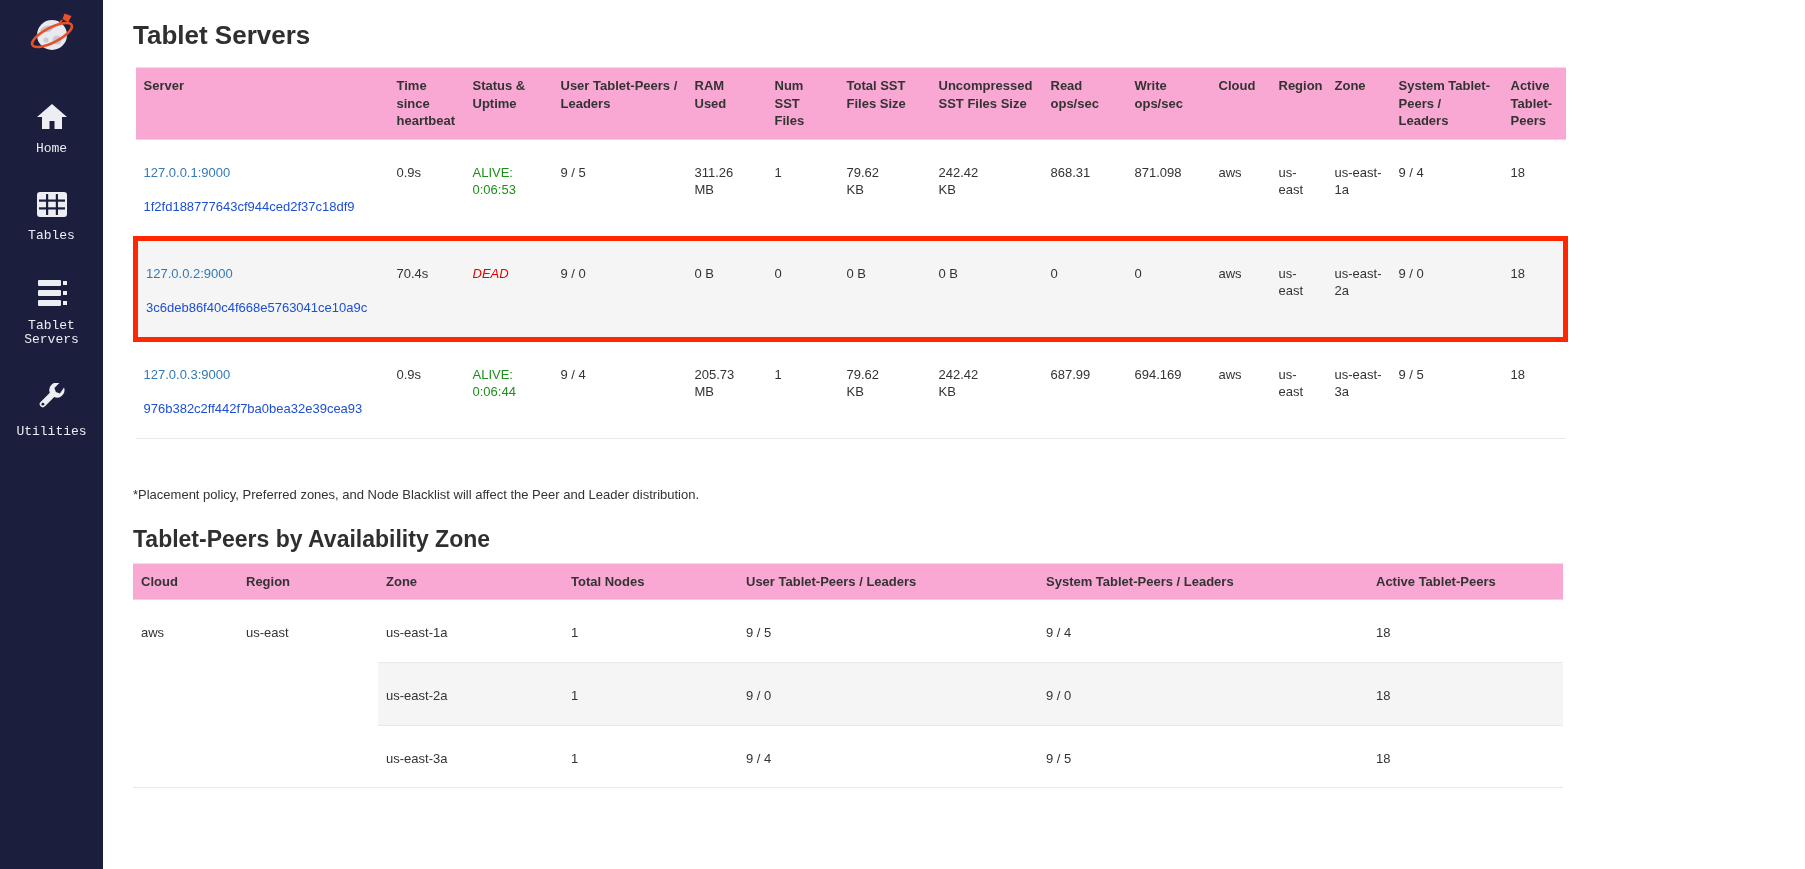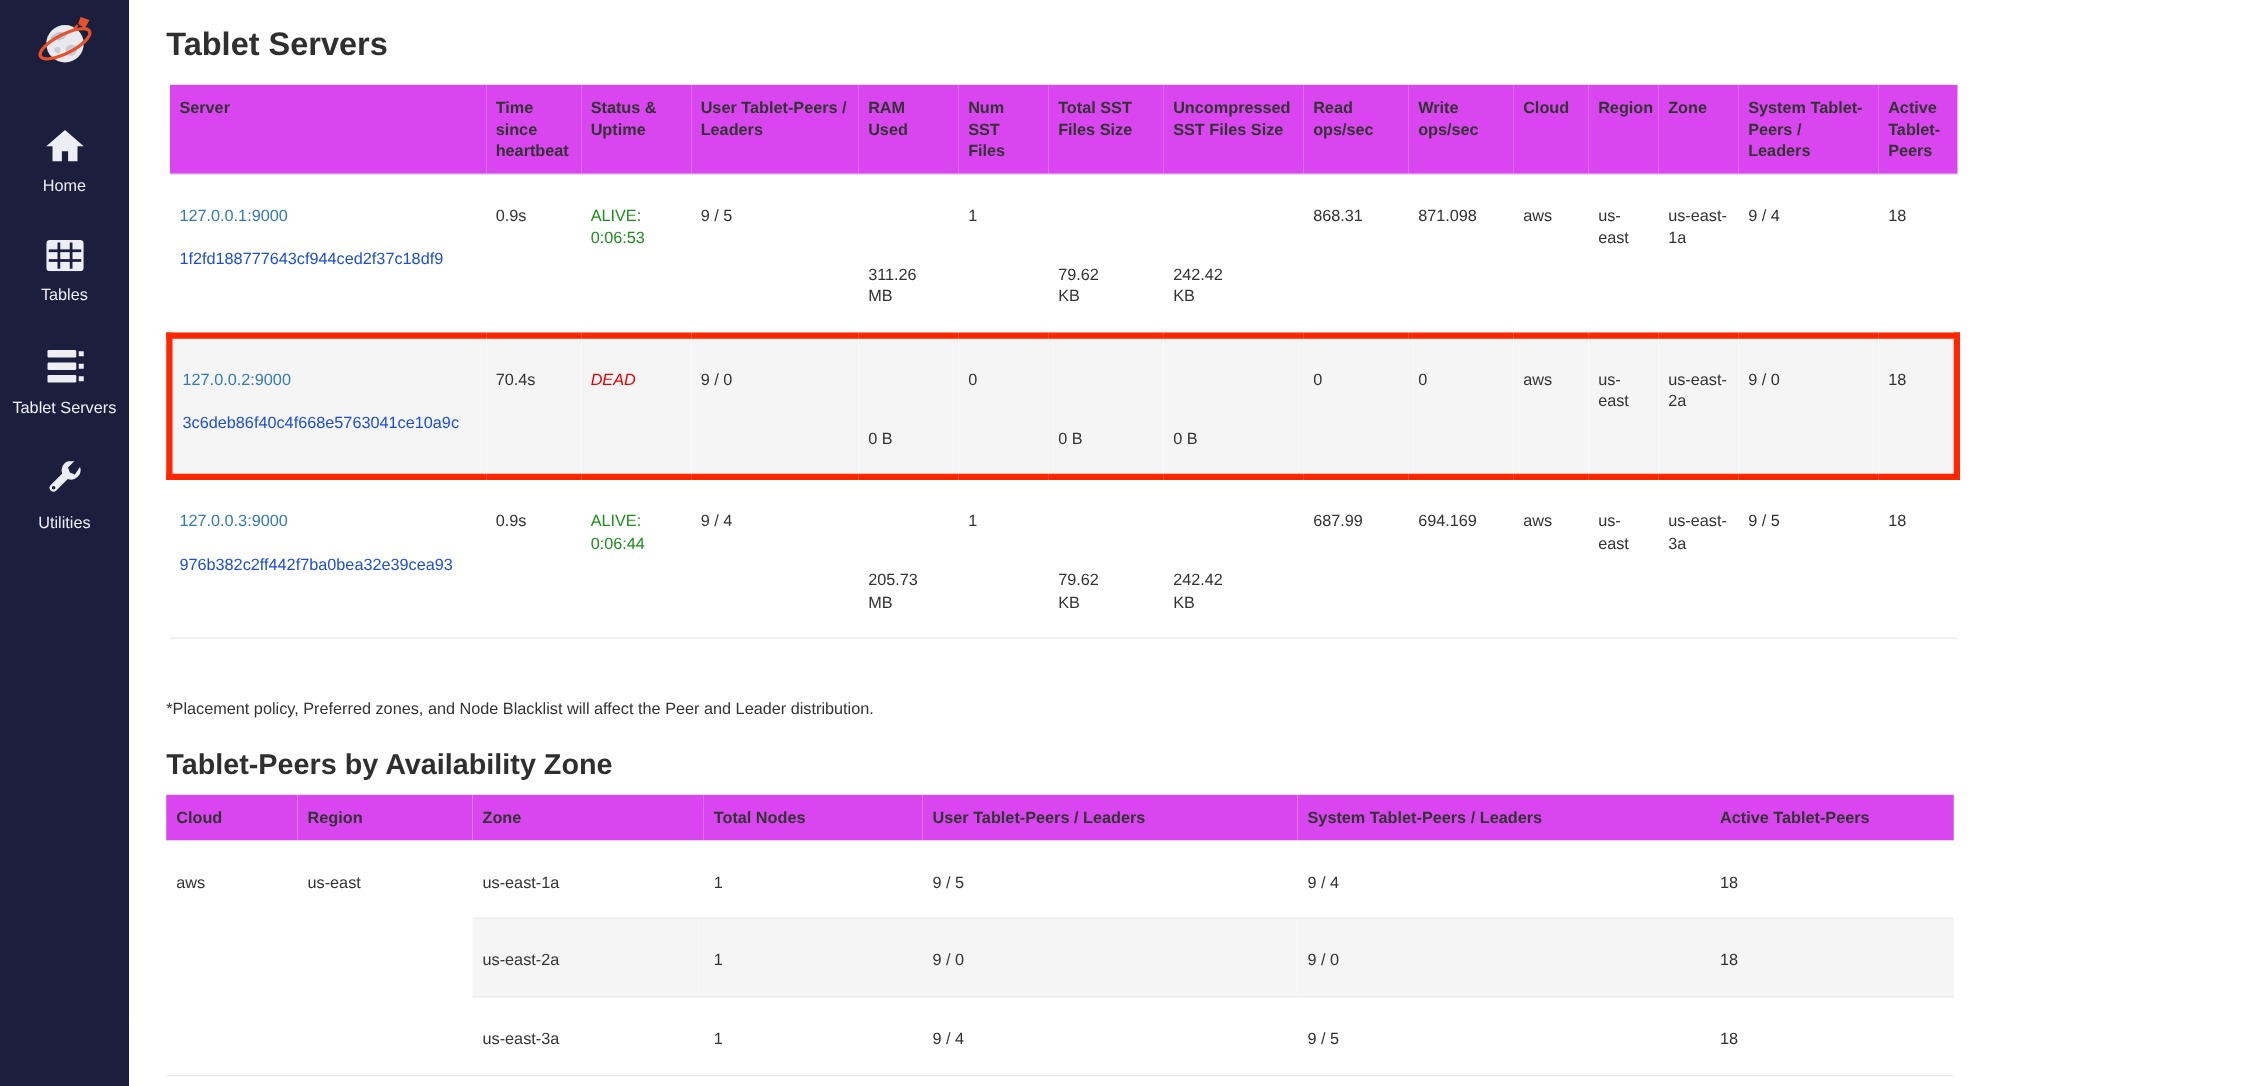--- a/index.html
+++ b/index.html
@@ -2,45 +2,45 @@
 <html style="--sidebar-bg: #1b1e3d; --link-blue: #337ab7; --alive-green: #1d8f1d; --dead-red: #e60000; --hl-red: #ff2600;"><head>
 <meta charset="utf-8">
 <style>
   * { margin:0; padding:0; box-sizing:border-box; }
   html,body { width:1805px; height:869px; overflow:hidden; background:#fff;
               font-family:"Liberation Sans", sans-serif; color:#333; }
 
   
   .sidebar { position:fixed; left:0; top:0; width:103px; height:869px;
              background:var(--sidebar-bg,#1b1e3d); display:flex; flex-direction:column;
-             align-items:center; z-index:5; }
+             align-items:center; z-index:5;font-family:Liberation Mono, monospace; }
   .logo { margin:8px 0 38px 0; }
   .nav-item { display:flex; flex-direction:column; align-items:center; gap:7px;
               margin-bottom:36px; cursor:pointer; width:103px; }
   .nav-item .label { color:#eceef4; font-size:13px; text-align:center; line-height:1.1; }
 
   
   .main { margin-left:103px; padding:20px 30px 0 30px; }
   h1.page-title { font-size:26px; font-weight:bold; color:#2f2f2f; margin-bottom:16px; }
   h2.section-title { font-size:23px; font-weight:bold; color:#2f2f2f; margin:24px 0 10px 0; }
 
   table { border-collapse:collapse; table-layout:fixed; width:1430px;
           font-size:13px; line-height:1.35; color:#333; }
-  th { background:#d946ef; text-align:left; font-weight:bold; padding:9px 8px;
+  th { background:#f9a8d4; text-align:left; font-weight:bold; padding:9px 8px;
        vertical-align:top; border-top:1px solid #e4e4e4; border-bottom:1px solid #dcdcdc; }
   td { padding:24px 8px 20px 8px; vertical-align:top; border-bottom:1px solid #e9e9e9;
        word-wrap:break-word; }
   .t1 tbody tr:nth-child(even) td { background:#f5f5f5; }
   .t2 tbody tr:nth-child(even) td { background:#f5f5f5; }
 
   a.server-link { color:var(--link-blue,#337ab7); text-decoration:none; cursor:pointer; }
   .uuid { margin-top:17px; color:#1d4ed8; }
   .status-alive { color:var(--alive-green,#1d8f1d); }
   .status-dead  { color:var(--dead-red,#e60000);font-style:italic; }
-  .sz { display:inline-block; max-width:52px;margin-top:47px; }
+  .sz { display:inline-block; max-width:52px; }
 
   
   .t1 tr.highlight td { border-top:5px solid var(--hl-red,#ff2600);
                         border-bottom:5px solid var(--hl-red,#ff2600); }
   .t1 tr.highlight td:first-child { border-left:5px solid var(--hl-red,#ff2600); }
   .t1 tr.highlight td:last-child  { border-right:5px solid var(--hl-red,#ff2600); }
 
   .footnote { margin-top:48px; font-size:13px; color:#333; }
   .cluster-status { display:flex; align-items:center; gap:9px; margin-top:14px;
                     font-size:15px; font-weight:bold; color:var(--alive-green,#1d8f1d); }

